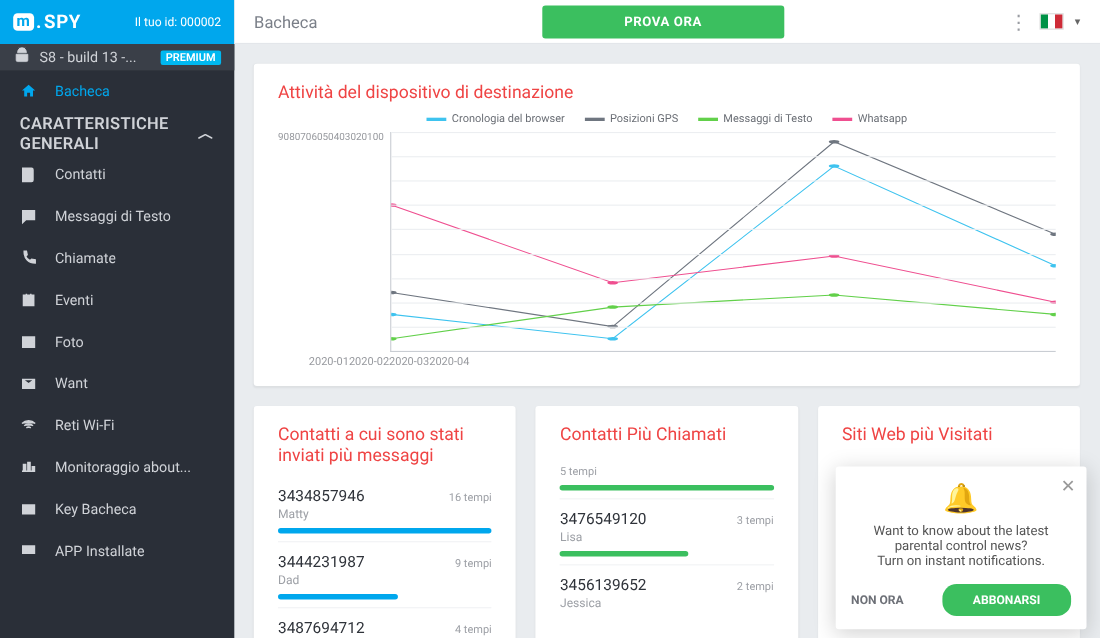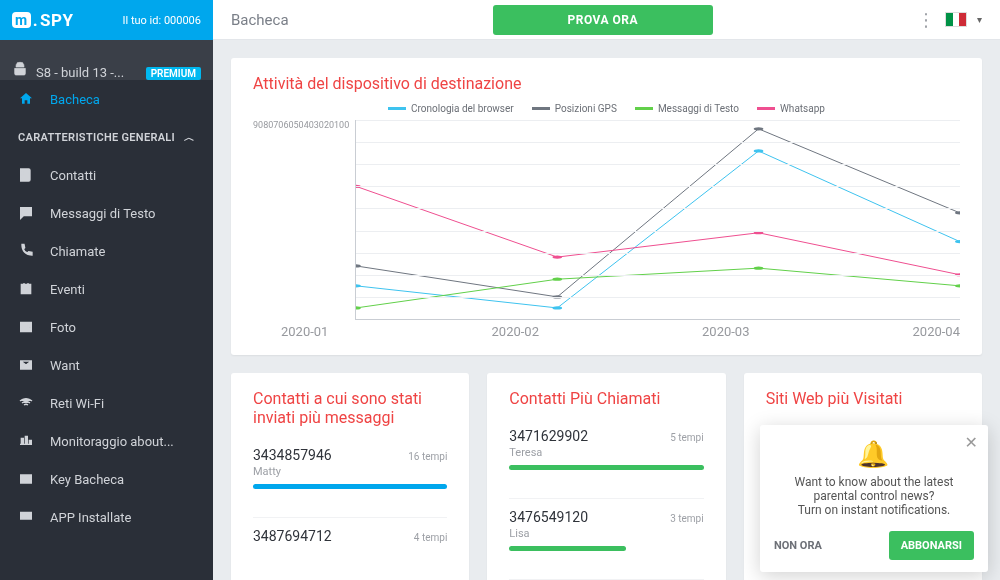--- a/index.html
+++ b/index.html
@@ -2,80 +2,80 @@
 <html><head>
 <meta charset="utf-8">
 <style>
 *{box-sizing:border-box;margin:0;padding:0;font-family:-apple-system,BlinkMacSystemFont,"Segoe UI",Roboto,Arial,sans-serif}
 body{width:1000px;height:580px;overflow:hidden;background:#e9ecef;display:flex}
 .sidebar{width:213px;background:#2a2f38;color:#fff;display:flex;flex-direction:column;font-size:13px}
 .brand-bar{background:#00a7ed;height:40px;display:flex;align-items:center;justify-content:space-between;padding:0 12px}
 .logo{font-weight:700;font-size:17px;color:#fff;letter-spacing:.5px;display:flex;align-items:center;gap:2px}
 .logo .m{background:#fff;color:#00a7ed;border-radius:4px;padding:0 3px;font-size:14px}
 .user-id{font-size:11px;color:#fff}
-.device-row{background:#3a3f48;height:40px;display:flex;align-items:flex-end;padding:0 12px;gap:8px;color:#d0d3d8;font-size:13px}
+.device-row{background:#3a3f48;height:24px;display:flex;align-items:center;padding:0 12px;gap:8px;color:#d0d3d8;font-size:13px}
 .badge-premium{background:#00b8f0;color:#fff;font-size:10px;padding:1px 5px;border-radius:2px;font-weight:600}
 .nav{flex:1;overflow-y:auto}
 .nav-item{display:flex;align-items:center;gap:16px;padding:0 18px;height:38px;color:#d0d3d8;cursor:pointer}
 .nav-item.active{color:#00a7ed}
 .nav-item .nicon{width:16px;height:16px;display:flex;align-items:center;justify-content:center}
-.nav-section{display:flex;align-items:center;justify-content:space-between;padding:0 18px;height:38px;color:#d0d3d8;font-weight:600;font-size:11px;letter-spacing:.3px;cursor:pointer}
+.nav-section{display:flex;align-items:center;justify-content:space-between;padding:0 18px;height:38px;color:#d0d3d8;font-weight:600;font-size:15px;letter-spacing:.3px;cursor:pointer}
 .main{flex:1;display:flex;flex-direction:column;min-width:0}
 .topbar{height:40px;background:#fff;display:flex;align-items:center;padding:0 18px;gap:18px;border-bottom:1px solid #e3e6ea}
 .page-title{color:#7a7f88;font-size:15px}
 .cta-btn{margin-left:auto;margin-right:auto;background:#3bbf5f;color:#fff;border:none;height:30px;width:220px;border-radius:3px;font-size:12px;font-weight:700;letter-spacing:.5px;cursor:pointer}
 .top-actions{display:flex;align-items:center;gap:10px;color:#888}
 .flag{width:22px;height:15px;display:inline-block;background:linear-gradient(to right,#009246 33%,#fff 33% 66%,#ce2b37 66%);border:1px solid #ddd}
 .content{flex:1;overflow-y:auto;padding:18px;display:flex;flex-direction:column;gap:18px}
 .card{background:#fff;border-radius:3px;box-shadow:0 1px 2px rgba(0,0,0,.06);padding:16px 22px}
 .card-title{font-size:16px;color:#ef4444;margin-bottom:10px}
 .legend{display:flex;justify-content:center;gap:18px;font-size:10px;color:#6b6f76;margin-bottom:6px}
 .legend span{display:flex;align-items:center;gap:5px}
 .legend i{width:18px;height:3px;display:inline-block}
 .chart-wrap{display:flex;height:200px}
 .yaxis{display:flex;justify-content:space-between;font-size:9px;color:#97999e;text-align:right;padding-right:6px}
 .plot{flex:1;position:relative;border-left:1px solid #c9cdd3;border-bottom:1px solid #c9cdd3}
 .grid-h{position:absolute;left:0;right:0;border-top:1px solid #eceef1}
-.xaxis{display:flex;justify-content:space-between;font-size:13px;color:#97999e;margin-left:28px;margin-top:4px}
+.xaxis{display:flex;font-size:10px;color:#97999e;margin-left:28px;margin-top:4px}
 .row-cards{display:flex;gap:18px}
 .col-card{flex:1;min-width:0}
 .contact-item{border-top:0;padding-top:10px}
-.contact-item+.contact-item{border-top:1px solid #f1f2f4;margin-top:28px}
+.contact-item+.contact-item{border-top:1px solid #f1f2f4;margin-top:7px}
 .contact-head{display:flex;justify-content:space-between;align-items:baseline}
 .contact-num{font-size:14px;color:#2f333a}
 .contact-name{font-size:11px;color:#9da0a6;margin-top:2px}
 .contact-count{font-size:10px;color:#9da0a6}
 .bar{height:5px;border-radius:3px;margin-top:6px}
 .bar.blue{background:#00a7ed}
 .bar.green{background:#3bbf5f}
 .popup{position:absolute;right:12px;bottom:8px;width:228px;background:#fff;border-radius:3px;box-shadow:0 4px 20px rgba(0,0,0,.18);padding:14px 14px 12px;text-align:center;z-index:50;font-size:12px;color:#555}
 .popup .bell{color:#3bbf5f;font-size:26px;margin-bottom:6px}
 .popup .close{position:absolute;top:8px;right:10px;color:#999;cursor:pointer;font-size:16px}
 .popup-actions{display:flex;justify-content:space-between;align-items:center;margin-top:14px}
 .btn-ghost{background:transparent;border:none;color:#6d7077;font-size:11px;font-weight:700;cursor:pointer}
-.btn-green{background:#3bbf5f;border:none;color:#fff;font-size:11px;font-weight:700;padding:8px 12px;border-radius:3px;cursor:pointer}
+.btn-green{background:#3bbf5f;border:none;color:#fff;font-size:11px;font-weight:700;padding:8px 28px;border-radius:13px;cursor:pointer}
 .site-row{display:flex;justify-content:space-between;font-size:11px;padding:6px 0}
 .site-row a{color:#1a73e8;text-decoration:none;max-width:150px;overflow:hidden;text-overflow:ellipsis;white-space:nowrap}
 svg.ic{width:16px;height:16px;fill:#d0d3d8}
 .nav-item.active svg.ic{fill:#00a7ed}
 .kebab{font-size:18px;color:#9a9da3;cursor:pointer}
 .caret{font-size:10px;color:#666}
 .truncate{white-space:nowrap;overflow:hidden;text-overflow:ellipsis}
 </style>
 </head>
 <body>
 
 <aside class="sidebar">
   <div class="brand-bar">
     <div class="logo">
         <span class="m">m</span>
         <span>.</span>
         <span>SPY</span>
       </div>
-    <div class="user-id">Il tuo id: 000006</div>
+    <div class="user-id">Il tuo id: 000002</div>
   </div>
   <div class="device-row">
     <span class="nicon"><svg class="ic" viewBox="0 0 24 24">
           <path d="M6 8a6 6 0 0112 0v1H6V8zm-2 3h16v8a2 2 0 01-2 2H6a2 2 0 01-2-2v-8zM9 4l-1-2m7 2l1-2" stroke="#d0d3d8" stroke-width="1" fill="#d0d3d8"></path>
         </svg></span>
     <span class="truncate" style="flex:1">S8 - build 13 -...</span>
     <span class="badge-premium">PREMIUM</span>
   </div>
   <nav class="nav">
     <div class="nav-item active">
@@ -261,37 +261,43 @@
                   <div class="contact-num">3434857946</div>
                   <div class="contact-name">Matty</div>
                 </div>
                 <div class="contact-count">16 tempi</div>
               </div>
               <div class="bar blue" style="width:100%"></div>
             </div>
             <div class="contact-item">
               <div class="contact-head">
                 <div>
+                  <div class="contact-num">3444231987</div>
+                  <div class="contact-name">Dad</div>
+                </div>
+                <div class="contact-count">9 tempi</div>
+              </div>
+              <div class="bar blue" style="width:56%"></div>
+            </div>
+            <div class="contact-item">
+              <div class="contact-head">
+                <div>
                   <div class="contact-num">3487694712</div>
                   <div class="contact-name"></div>
                 </div>
                 <div class="contact-count">4 tempi</div>
               </div>
             </div>
           </div>
       </div>
       <div class="card col-card">
         <div class="card-title">Contatti Più Chiamati</div>
         <div id="call-list">
             <div class="contact-item">
               <div class="contact-head">
-                <div>
-                  <div class="contact-num">3471629902</div>
-                  <div class="contact-name">Teresa</div>
-                </div>
                 <div class="contact-count">5 tempi</div>
               </div>
               <div class="bar green" style="width:100%"></div>
             </div>
             <div class="contact-item">
               <div class="contact-head">
                 <div>
                   <div class="contact-num">3476549120</div>
                   <div class="contact-name">Lisa</div>
                 </div>

